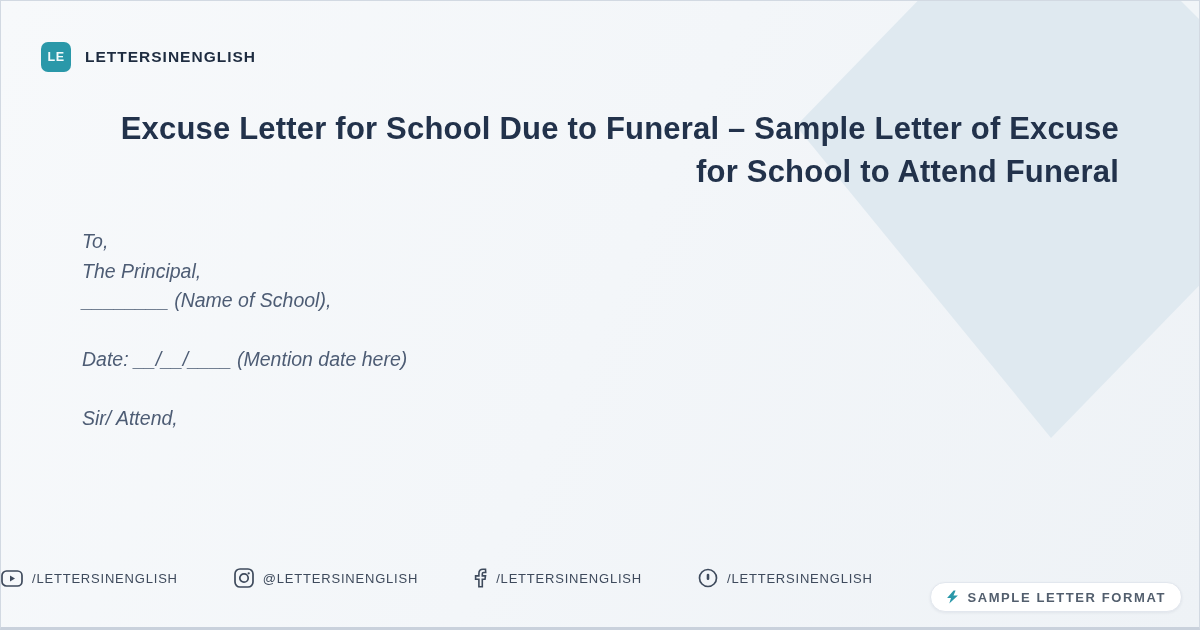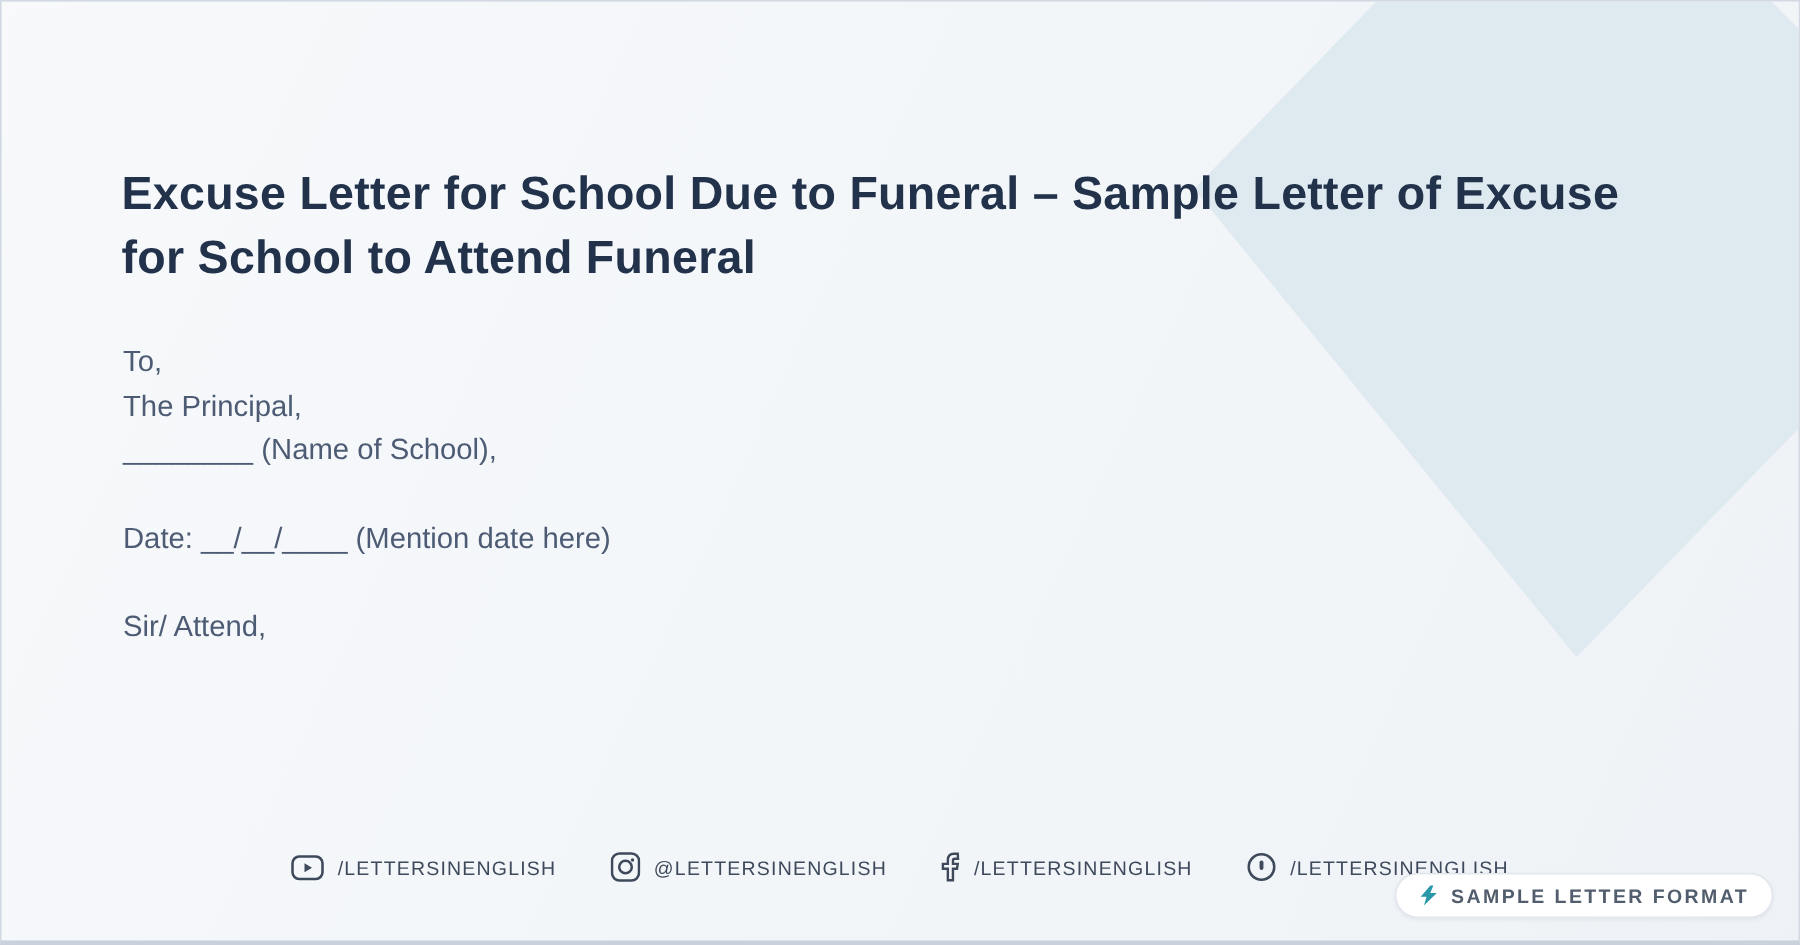--- a/index.html
+++ b/index.html
@@ -20,30 +20,30 @@
   .header { position: absolute; left: 40px; top: 41px; display: flex; align-items: center; gap: 14px; }
   .logo {
     width: 30px; height: 30px; border-radius: 7px;
     display: flex; align-items: center; justify-content: center;
     color: #f4fbfc; font-size: 12.5px; font-weight: 700; letter-spacing: .5px;
   }
   .brand { font-size: 15.5px; font-weight: 700; letter-spacing: 1px; }
 
   .title {
     position: absolute; top: 106px; left: 80px; right: 80px;
-    text-align: left; font-size: 31px; font-weight: 600; line-height: 43px;
+    text-align: right; font-size: 31px; font-weight: 600; line-height: 43px;
     letter-spacing: .2px;
   }
 
   .letter { position: absolute; left: 81px; top: 226px; right: 60px; font-size: 19.5px; line-height: 29.5px; }
-  .letter-line { min-height: 29.5px; white-space: pre-wrap; }
+  .letter-line { min-height: 29.5px; white-space: pre-wrap; font-style: italic; }
 
   .socials {
     position: absolute; top: 567px; left: 0; right: 0;
-    display: flex; justify-content: center; align-items: center; gap: 36px;
+    display: flex; justify-content: flex-start; align-items: center; gap: 56px;
   }
   .social-item { display: flex; align-items: center; gap: 9px; font-size: 13px; font-weight: 500; letter-spacing: .8px; }
   .social-icon { display: flex; align-items: center; }
 
   .badge {
     position: absolute; right: 17px; top: 581px; height: 30px; box-sizing: border-box;
     display: flex; align-items: center; gap: 8px; padding: 0 15px;
     background: #ffffff; border: 1px solid #e2e7ee; border-radius: 15px;
     box-shadow: 0 1px 3px rgba(30,45,70,.07);
     font-size: 13px; font-weight: 700; letter-spacing: 1.6px; color: #525e6d;
@@ -53,20 +53,26 @@
 </head>
 <body>
 
 <div class="card">
 
   <svg class="bg-svg" viewBox="0 0 1200 630" xmlns="http://www.w3.org/2000/svg">
     <polygon id="bg-diamond" points="795,125 1050,437 1365,113 1110,-199" fill="#dfe9f0"></polygon>
     <polygon id="bg-corner" points="1180,0 1200,0 1200,20" fill="#f1f5f8"></polygon>
   </svg>
 
+  <div class="header">
+    <div class="logo" style="background: rgb(42, 152, 169);">
+      <span>LE</span>
+    </div>
+    <div class="brand" style="color: rgb(30, 44, 64);">LETTERSINENGLISH</div>
+  </div>
 
   <div class="title" style="color: rgb(34, 50, 75);">Excuse Letter for School Due to Funeral – Sample Letter of Excuse for School to Attend Funeral</div>
 
   <div class="letter" style="color: rgb(77, 92, 116);">
       <div class="letter-line">To,</div>
       <div class="letter-line">The Principal,</div>
       <div class="letter-line">________ (Name of School),</div>
       <div class="letter-line"></div>
       <div class="letter-line">Date: __/__/____ (Mention date here)</div>
       <div class="letter-line"></div>

